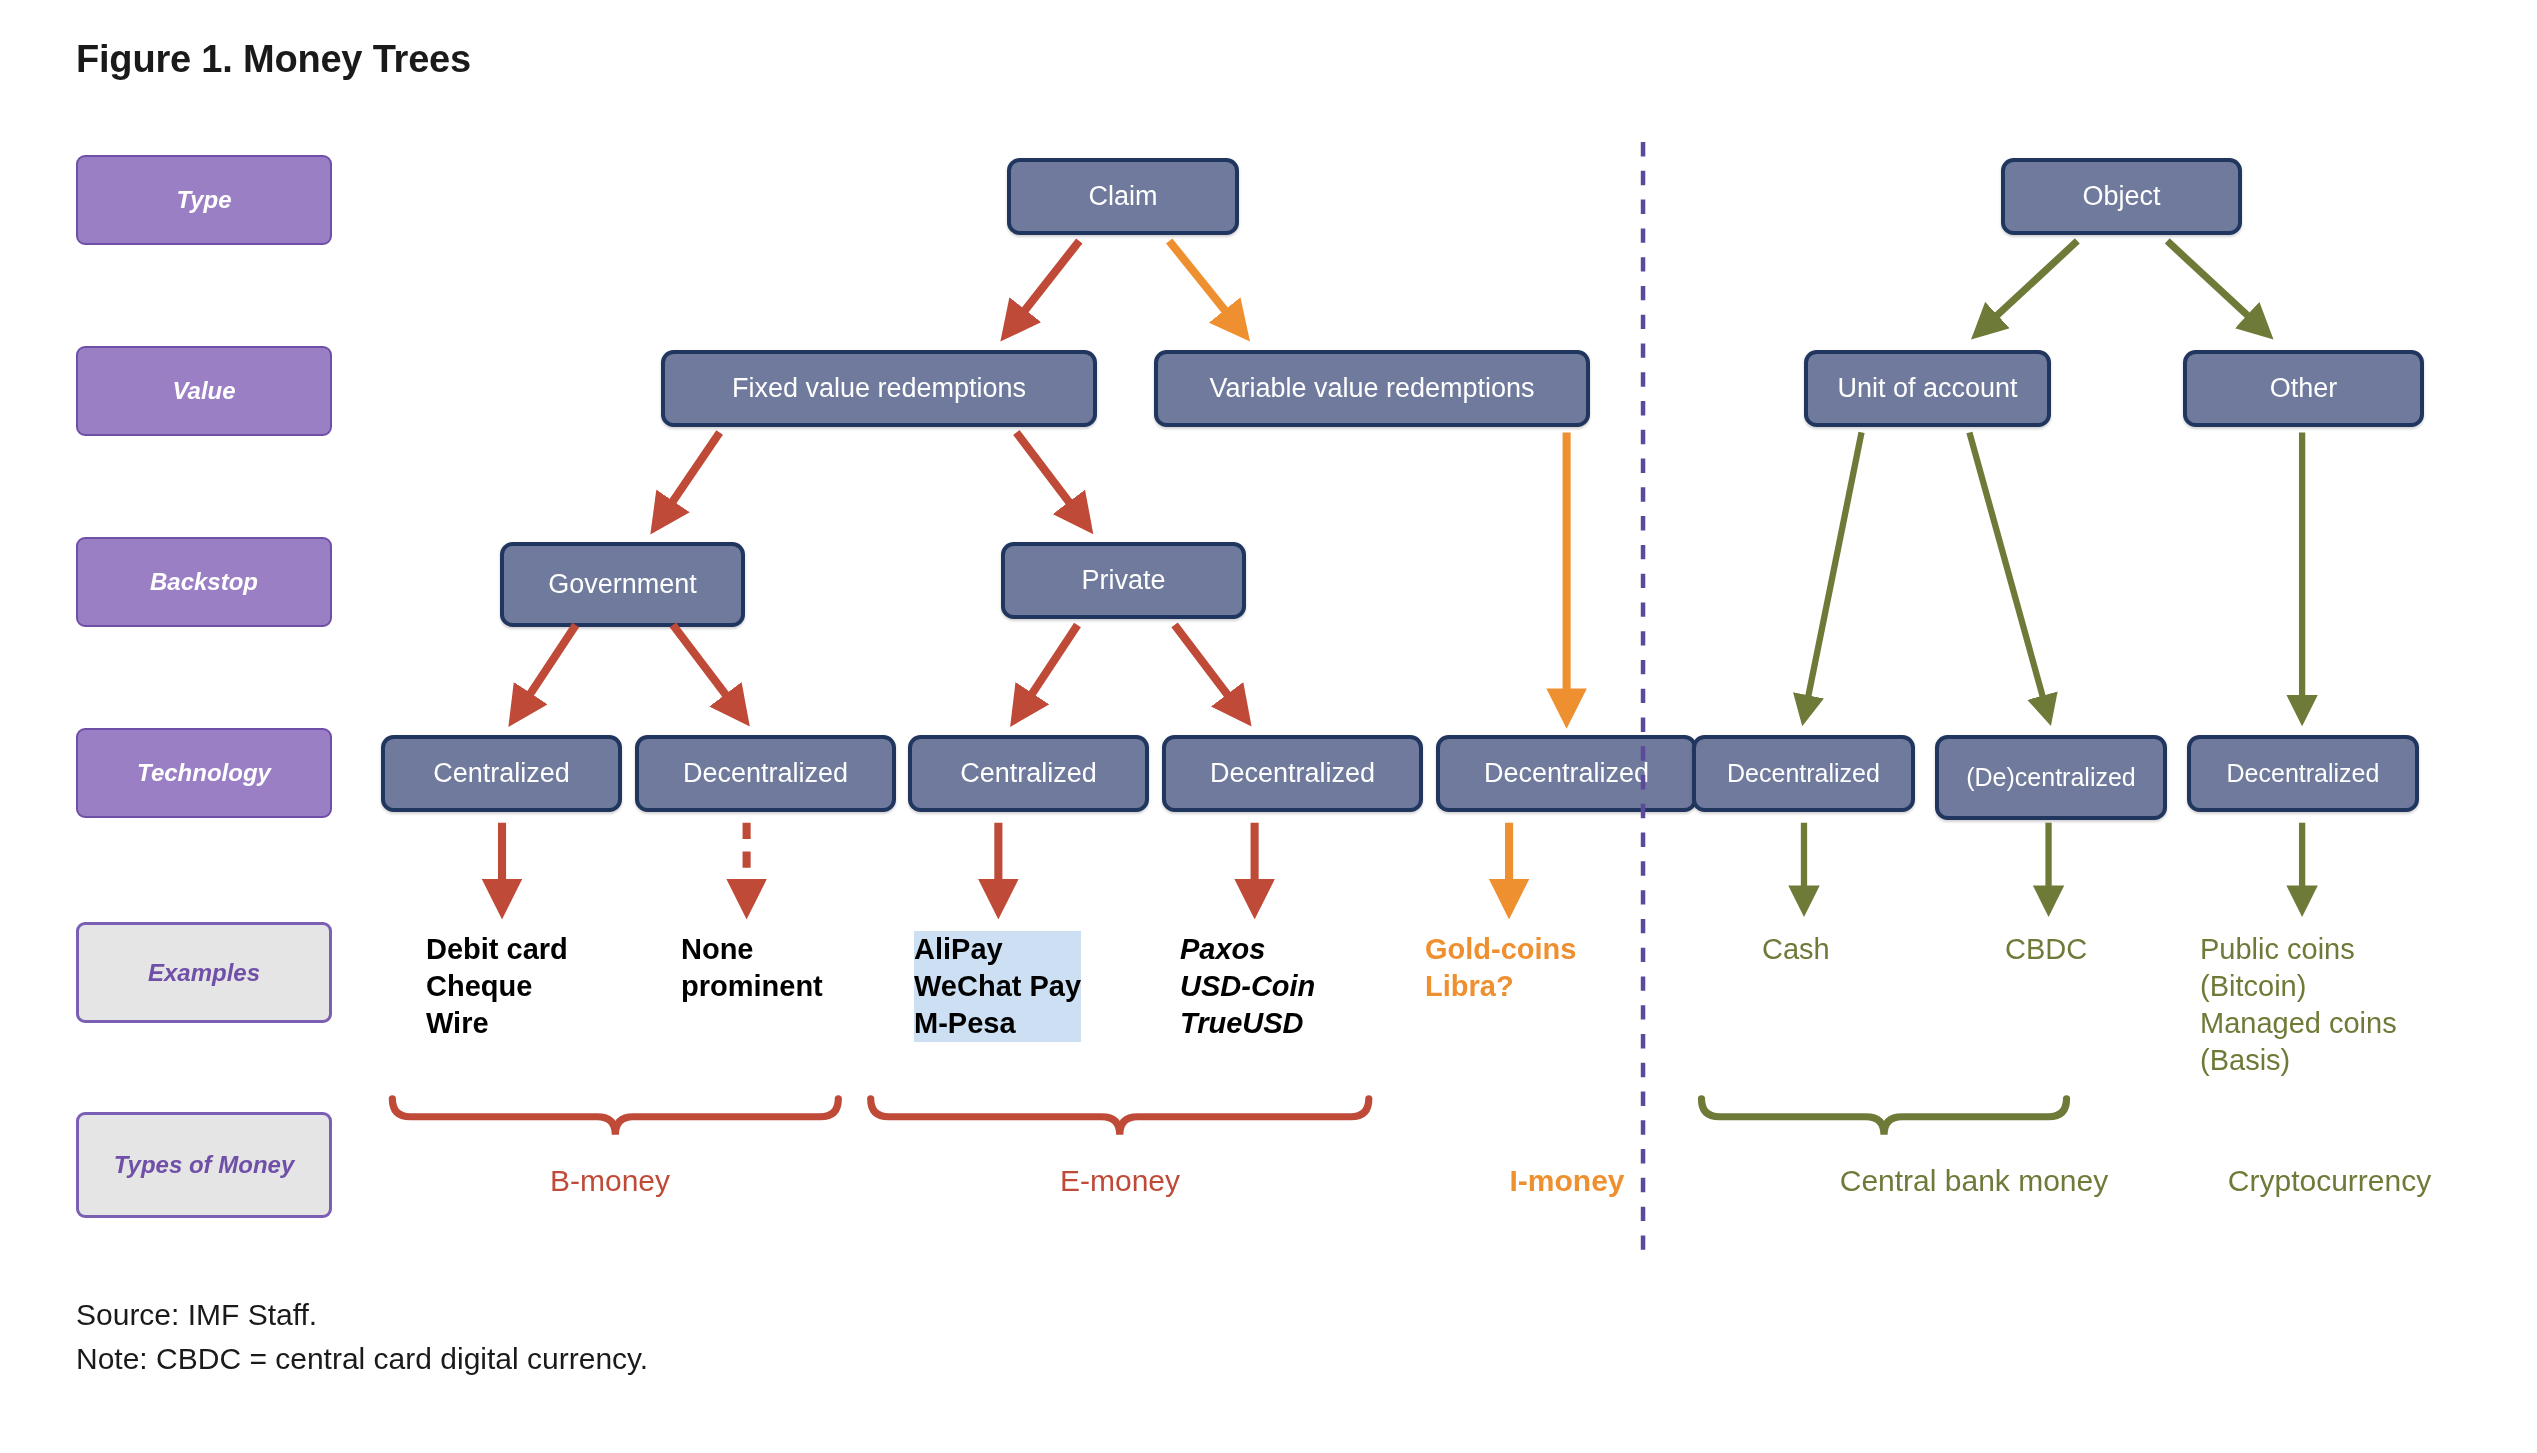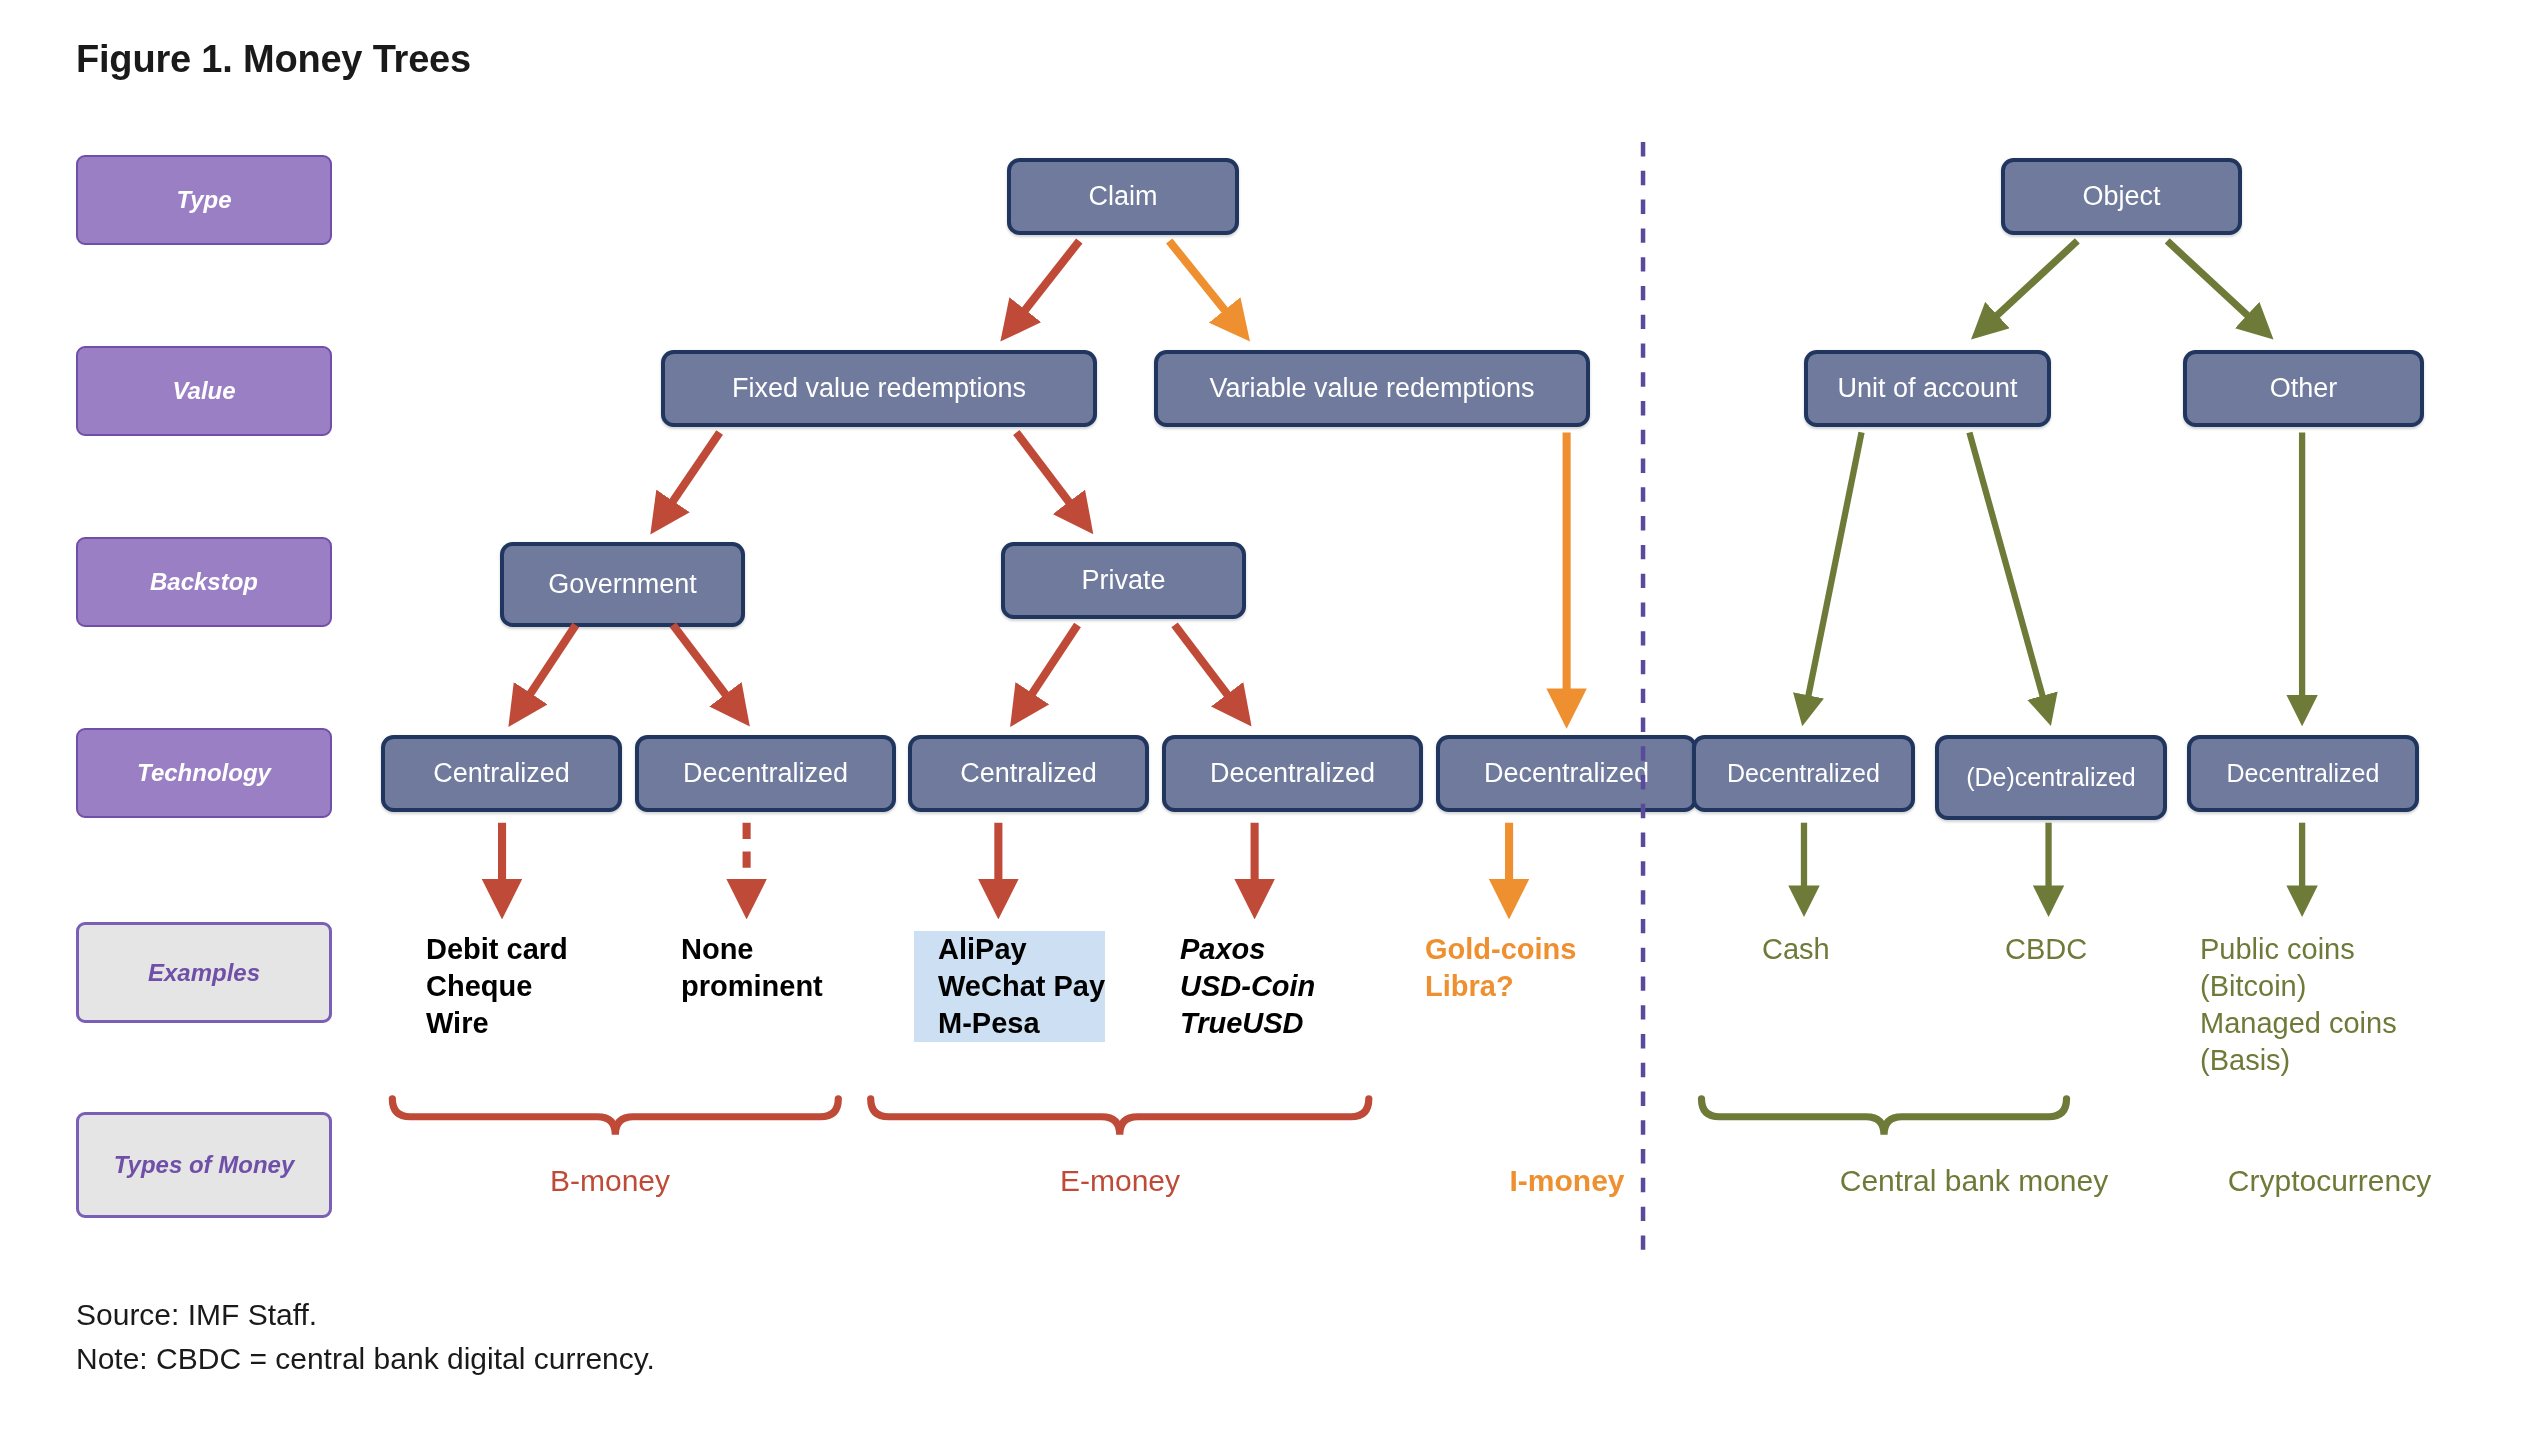--- a/index.html
+++ b/index.html
@@ -106,21 +106,21 @@
     <span>Decentralized</span>
   </div>
 
   <div class="examples ex-red" style="left:426px;top:931px;">Debit card
 Cheque
 Wire</div>
 
   <div class="examples ex-red" style="left:681px;top:931px;">None
 prominent</div>
 
-  <div class="examples ex-red hl" style="left:914px;top:931px;padding-left:24px;">AliPay
+  <div class="examples ex-red hl" style="left:914px;top:931px;">AliPay
 WeChat Pay
 M-Pesa</div>
 
   <div class="examples ex-red" style="left:1180px;top:931px;font-style:italic;">Paxos
 USD-Coin
 TrueUSD</div>
 
   <div class="examples ex-orange" style="left:1425px;top:931px;">Gold-coins
 Libra?</div>
 
@@ -153,21 +153,21 @@
   <div class="examples ex-green" style="left:2005px;top:931px;">CBDC</div>
   <div class="examples ex-green" style="left:2200px;top:931px;">Public coins
 (Bitcoin)
 Managed coins
 (Basis)</div>
 
   <div class="moneylabel ml-green" style="left:1785px;top:1164px;width:378px;">Central bank money</div>
   <div class="moneylabel ml-green" style="left:2181px;top:1164px;width:297px;">Cryptocurrency</div>
 
   <div class="abs" id="source-line">Source: IMF Staff.</div>
-  <div class="abs" id="note-line">Note: CBDC = central bank digital currency.</div>
+  <div class="abs" id="note-line">Note: CBDC = central card digital currency.</div>
 
   <svg id="links" viewBox="0 0 2822 1616">
     <defs>
       <marker id="ar-red" markerWidth="5" markerHeight="5" refX="3.6" refY="2.5" orient="auto">
         <path d="M0,0 L5,2.5 L0,5 z" fill="#bf4a38"></path>
       </marker>
       <marker id="ar-orange" markerWidth="5" markerHeight="5" refX="3.6" refY="2.5" orient="auto">
         <path d="M0,0 L5,2.5 L0,5 z" fill="#ef9030"></path>
       </marker>
       <marker id="ar-green" markerWidth="5" markerHeight="5" refX="3.6" refY="2.5" orient="auto">

